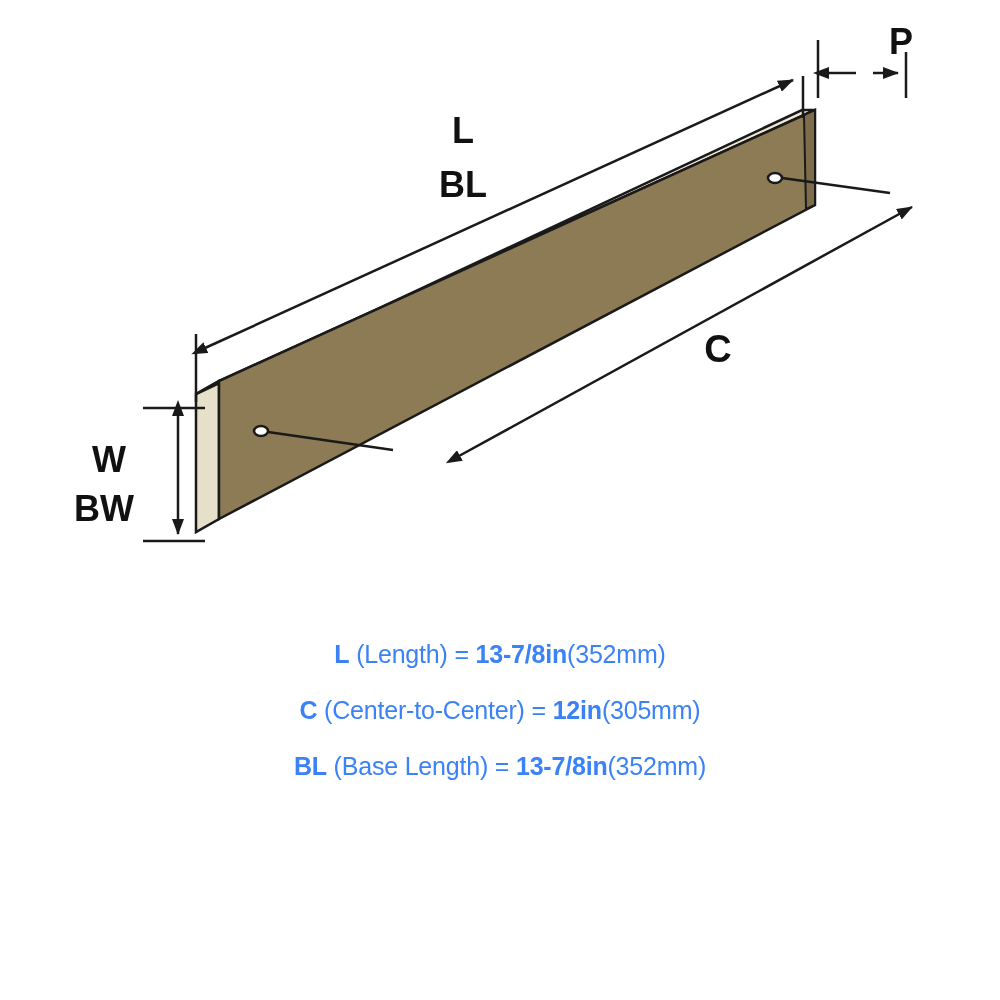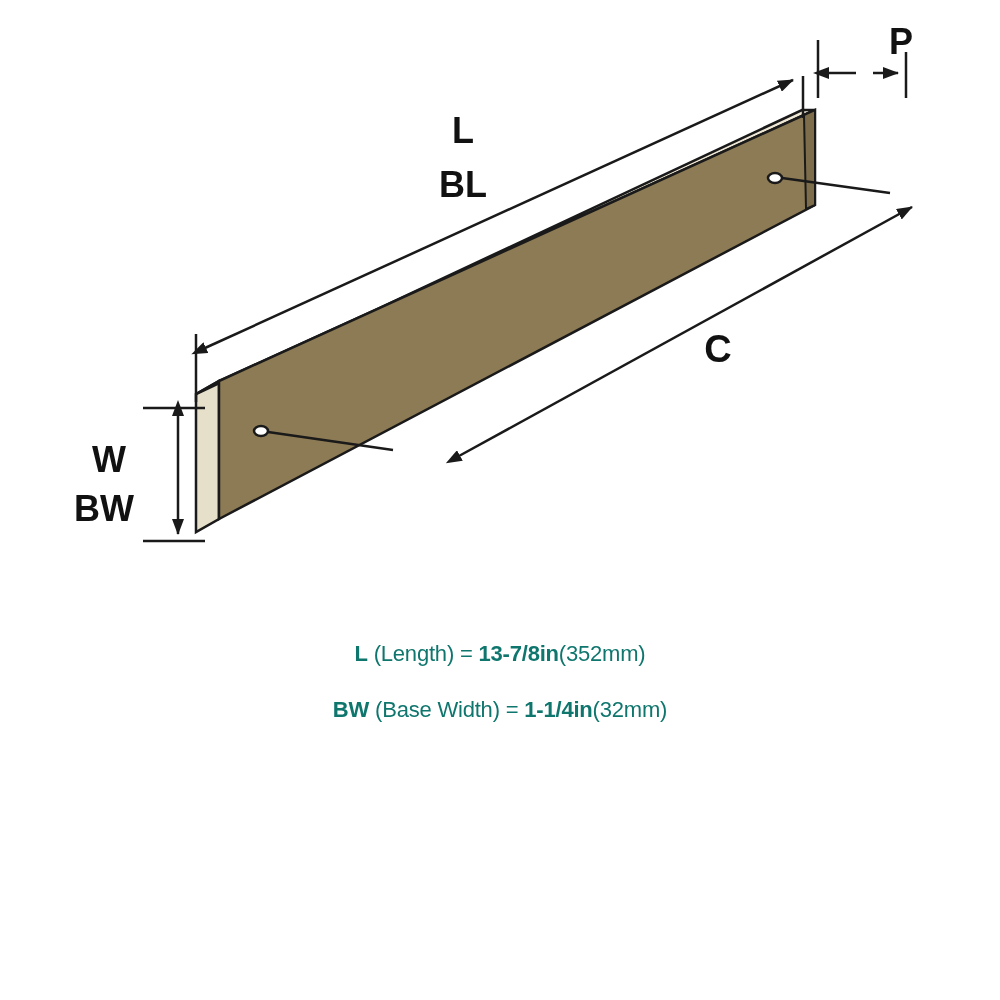--- a/index.html
+++ b/index.html
@@ -30,24 +30,24 @@
     height: 388px;
     display: flex;
     flex-direction: column;
     align-items: center;
     justify-content: flex-start;
     gap: 4px;
     padding-top: 16px;
     box-sizing: border-box;
   }
   .spec-row {
-    font-size: 22px;
+    font-size: 25px;
     line-height: 52px;
     white-space: nowrap;
-    color: #0f766e;
+    color: #3b82f6;
     letter-spacing: -0.2px;
   }
   .spec-row .sym {
     font-weight: bold;
   }
   .spec-row .name {
     font-weight: normal;
   }
   .spec-row .eq {
     font-weight: normal;
@@ -126,18 +126,24 @@
 </div>
 
 <div id="spec-list">
   <div class="spec-row">
     <span class="sym">L</span>
     <span class="name">(Length)</span>
     <span class="eq">=</span>
     <span class="val">13-7/8in</span><span class="metric">(352mm)</span>
   </div>
   <div class="spec-row">
-    <span class="sym">BW</span>
-    <span class="name">(Base Width)</span>
+    <span class="sym">C</span>
+    <span class="name">(Center-to-Center)</span>
     <span class="eq">=</span>
-    <span class="val">1-1/4in</span><span class="metric">(32mm)</span>
+    <span class="val">12in</span><span class="metric">(305mm)</span>
+  </div>
+  <div class="spec-row">
+    <span class="sym">BL</span>
+    <span class="name">(Base Length)</span>
+    <span class="eq">=</span>
+    <span class="val">13-7/8in</span><span class="metric">(352mm)</span>
   </div>
 </div>
 
 </body></html>

